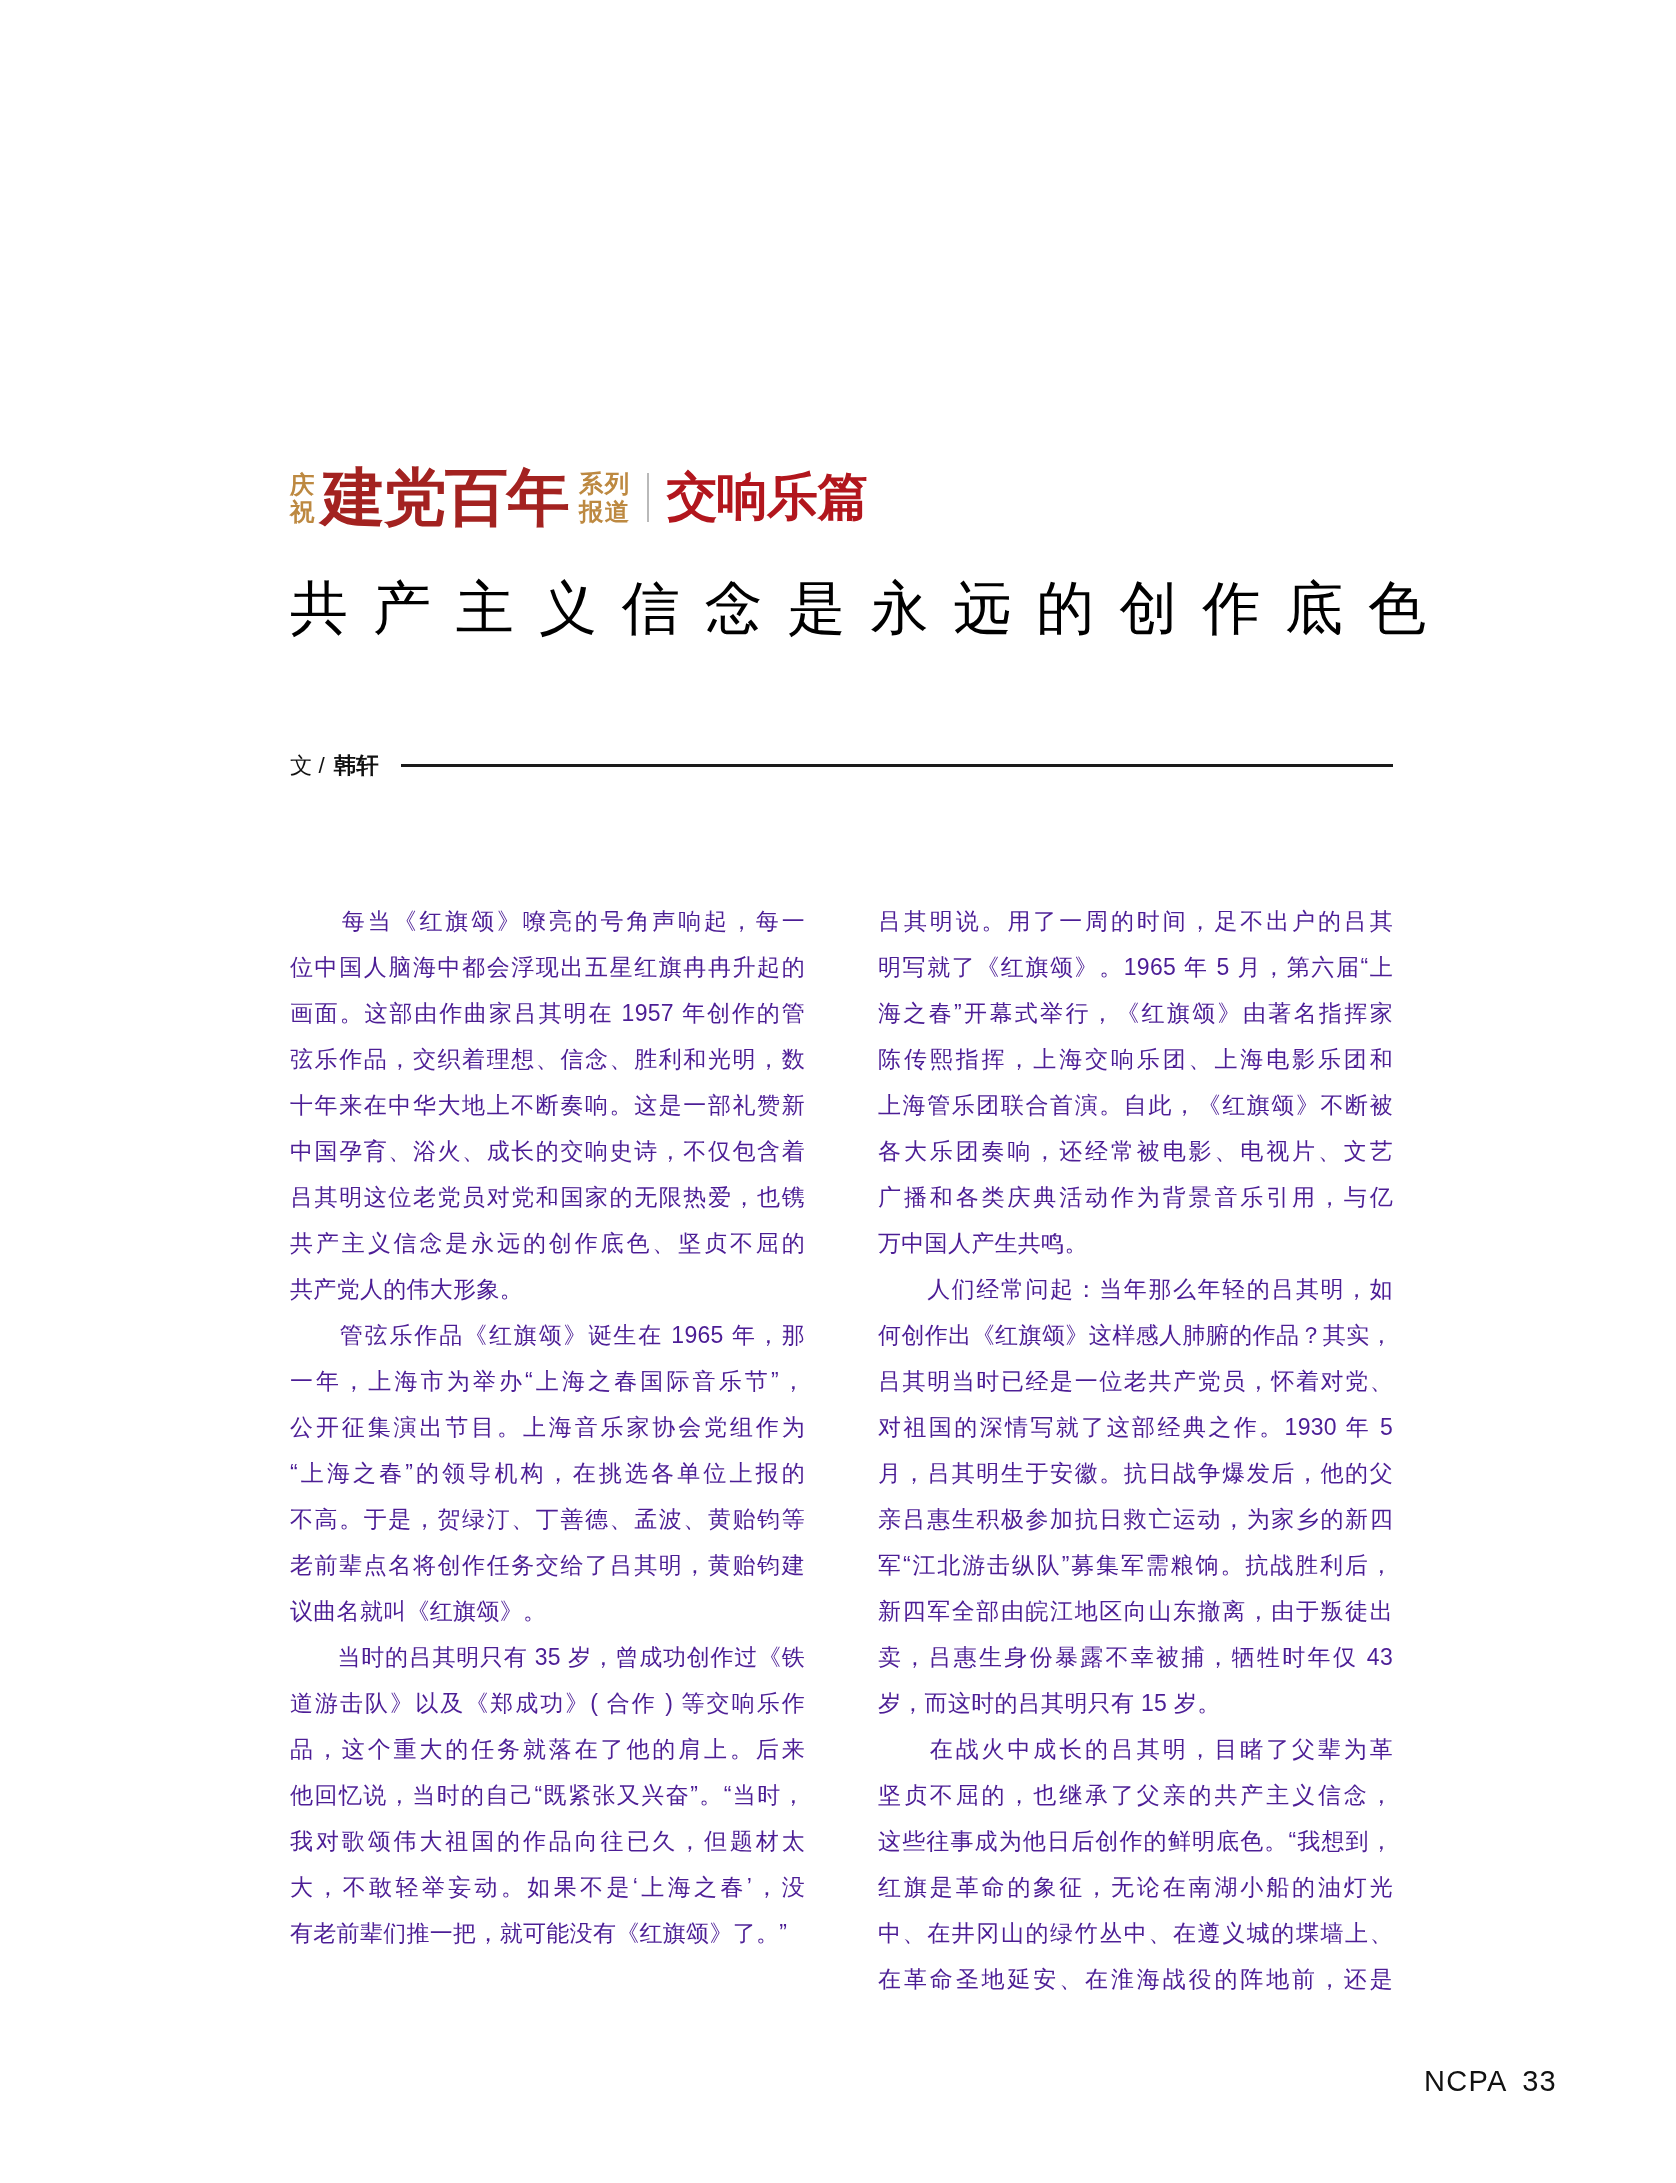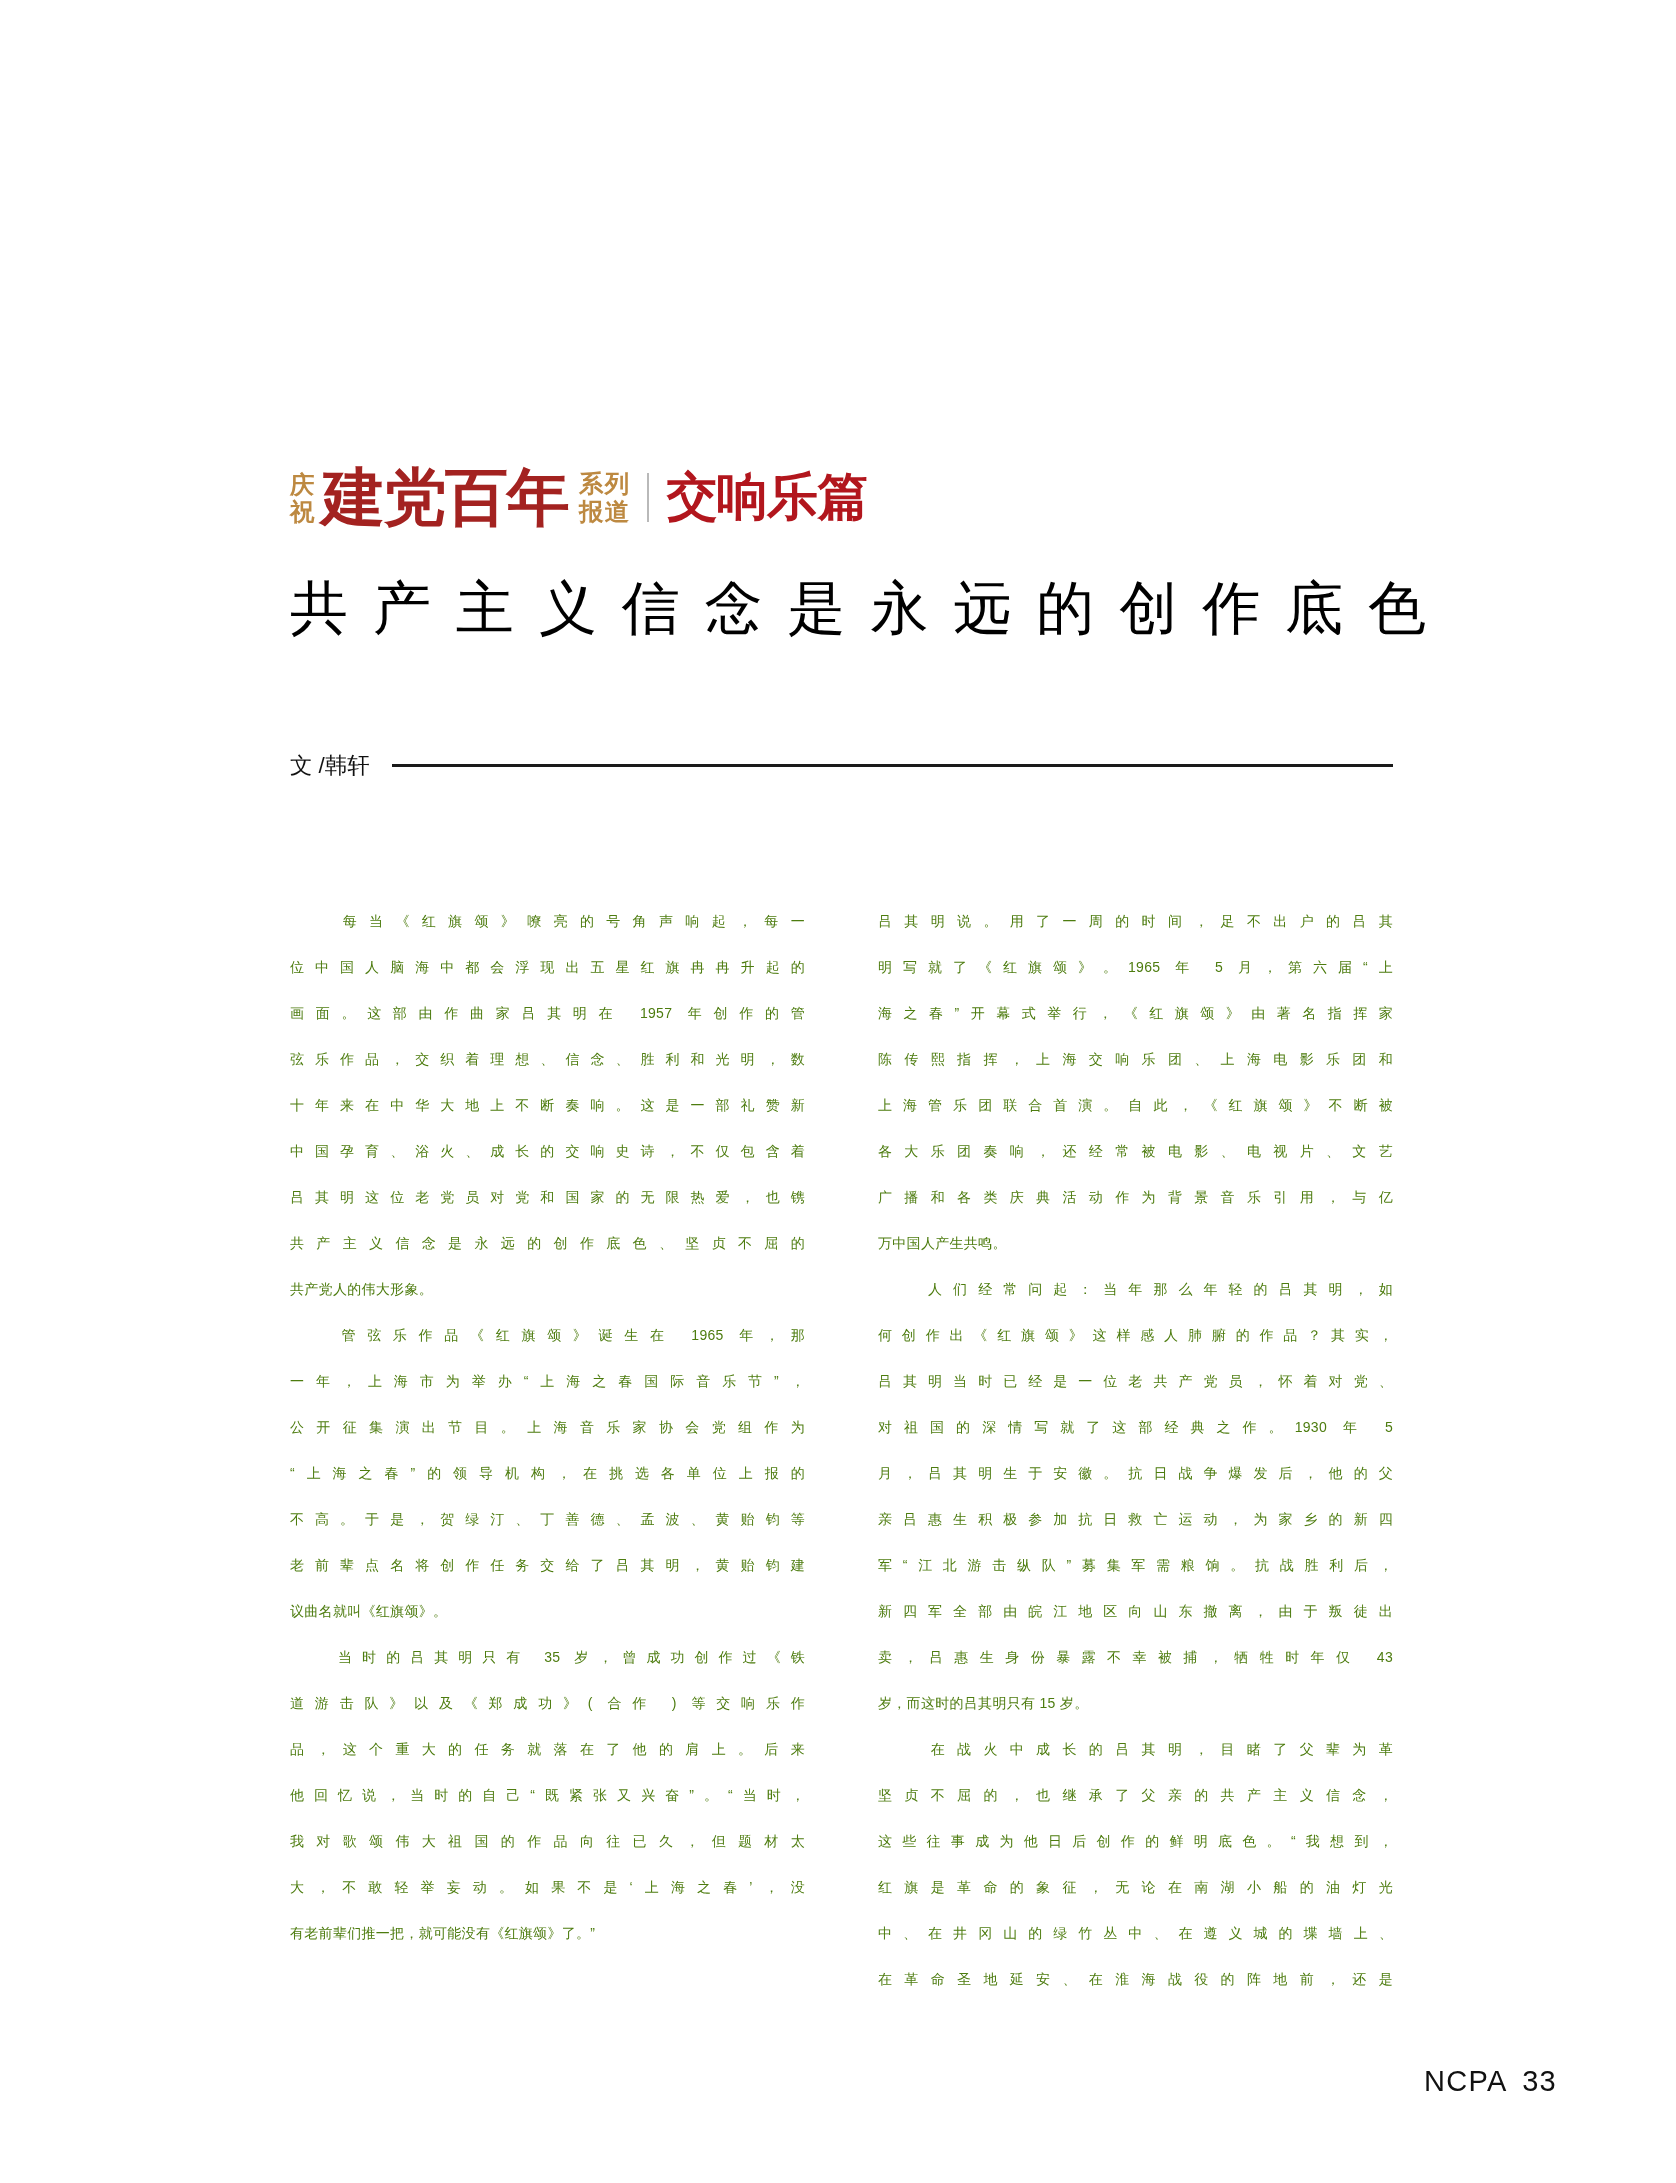--- a/index.html
+++ b/index.html
@@ -79,42 +79,42 @@
   .byline {
     position: absolute;
     left: 290px;
     top: 750px;
     width: 1103px;
     display: flex;
     align-items: center;
     font-size: 22.4px;
     color: #111111;
   }
-  .byline .author { font-weight: normal; margin-left: 0; }
+  .byline .author { font-weight: bold; margin-left: 9px; }
   .byline .rule {
     flex: 1;
     height: 2.6px;
     background: #1a1a1a;
     margin-left: 22.4px;
   }
 
   
   .columns {
     position: absolute;
     left: 290px;
     top: 898px;
     width: 1103px;
     display: flex;
     gap: 73px;
   }
   .col { width: 515px; }
   .line {
-    font-size: 14px;
+    font-size: 23px;
     line-height: 46px;
-    color: #4d7c0f;
+    color: #4c1d95;
     text-align: justify;
     text-align-last: justify;
     letter-spacing: 0.3px;
   }
   .line.para-end { text-align-last: left; }
 
   
   .footer {
     position: absolute;
     top: 2065px;

